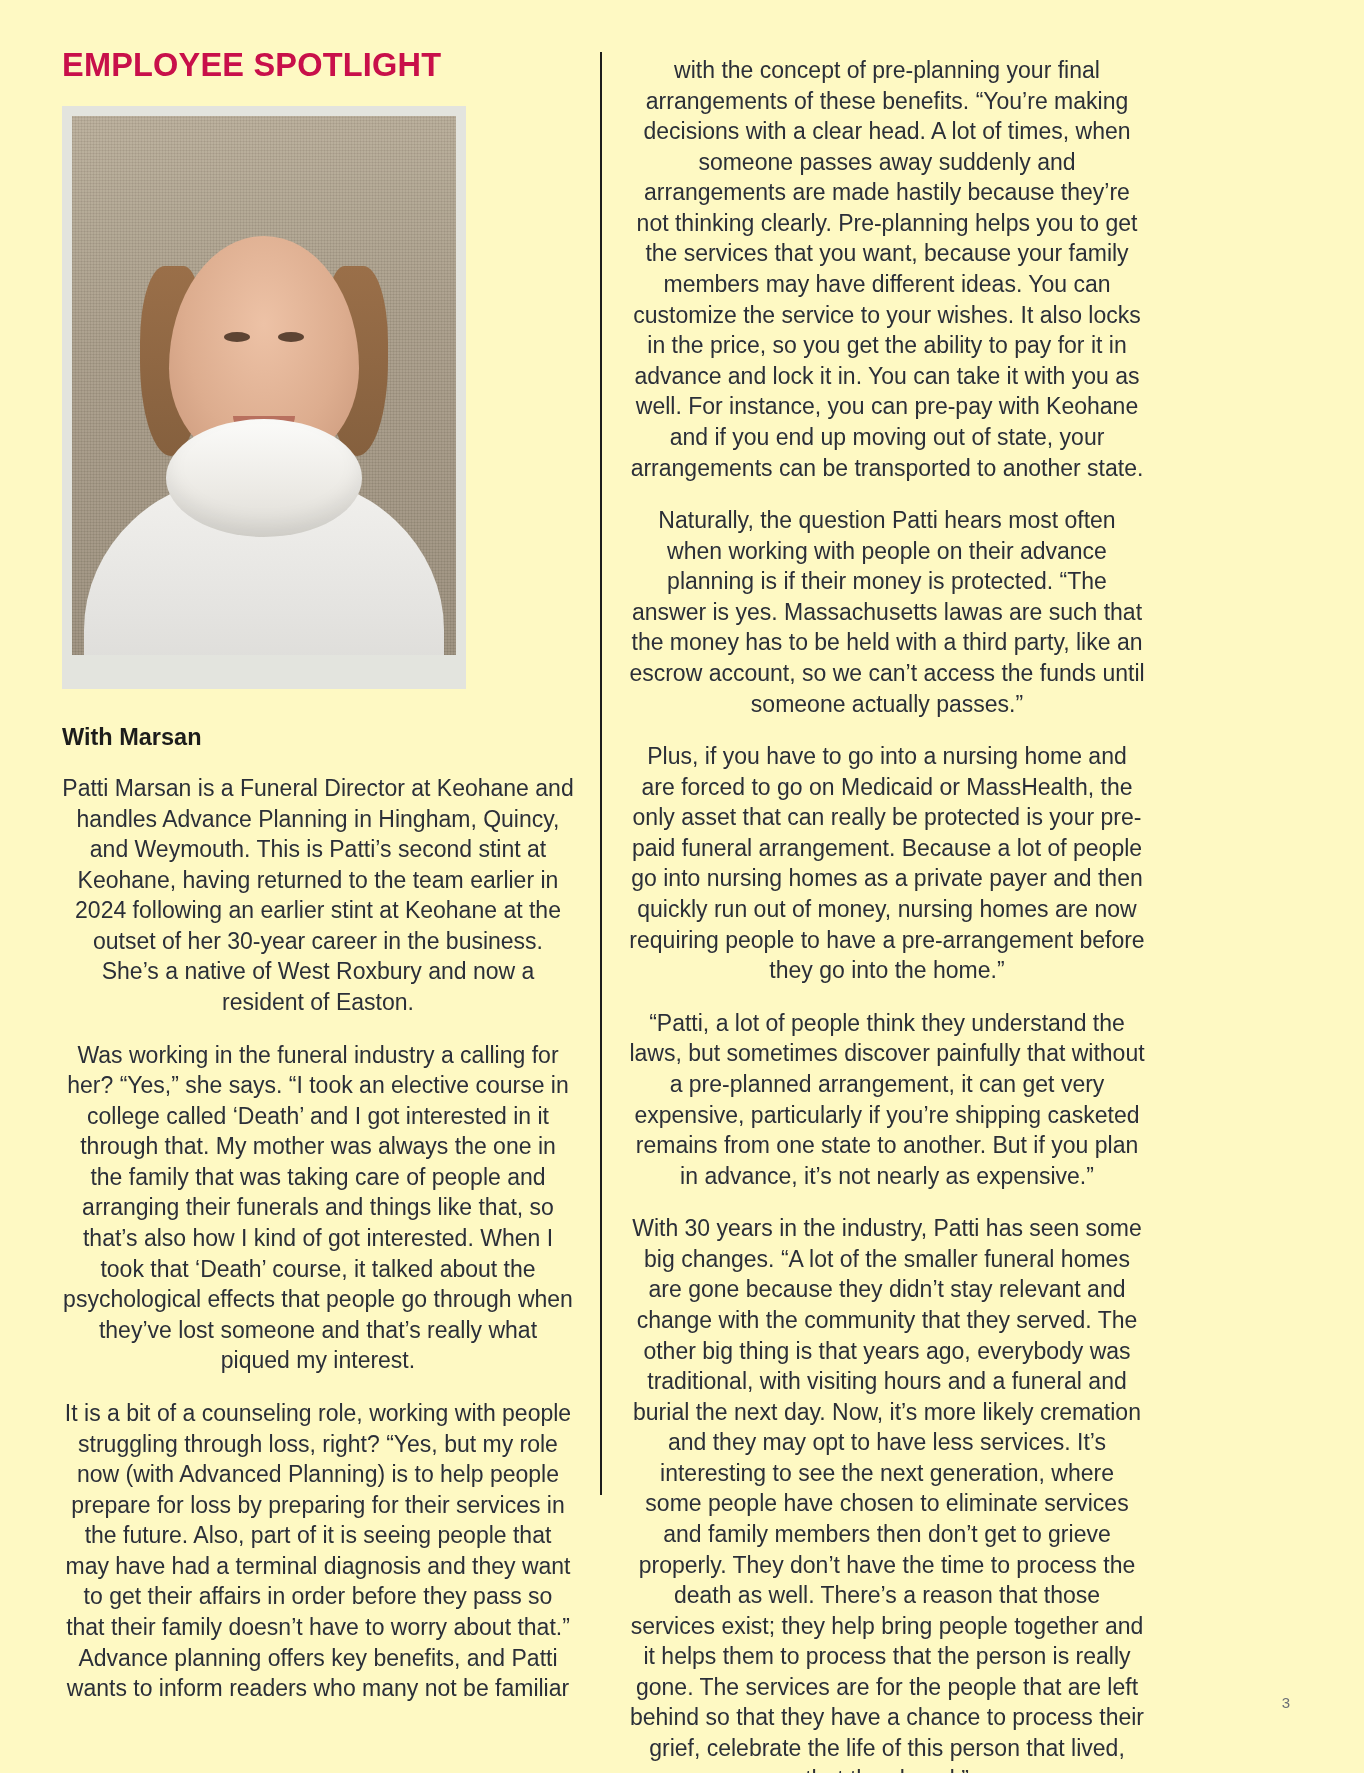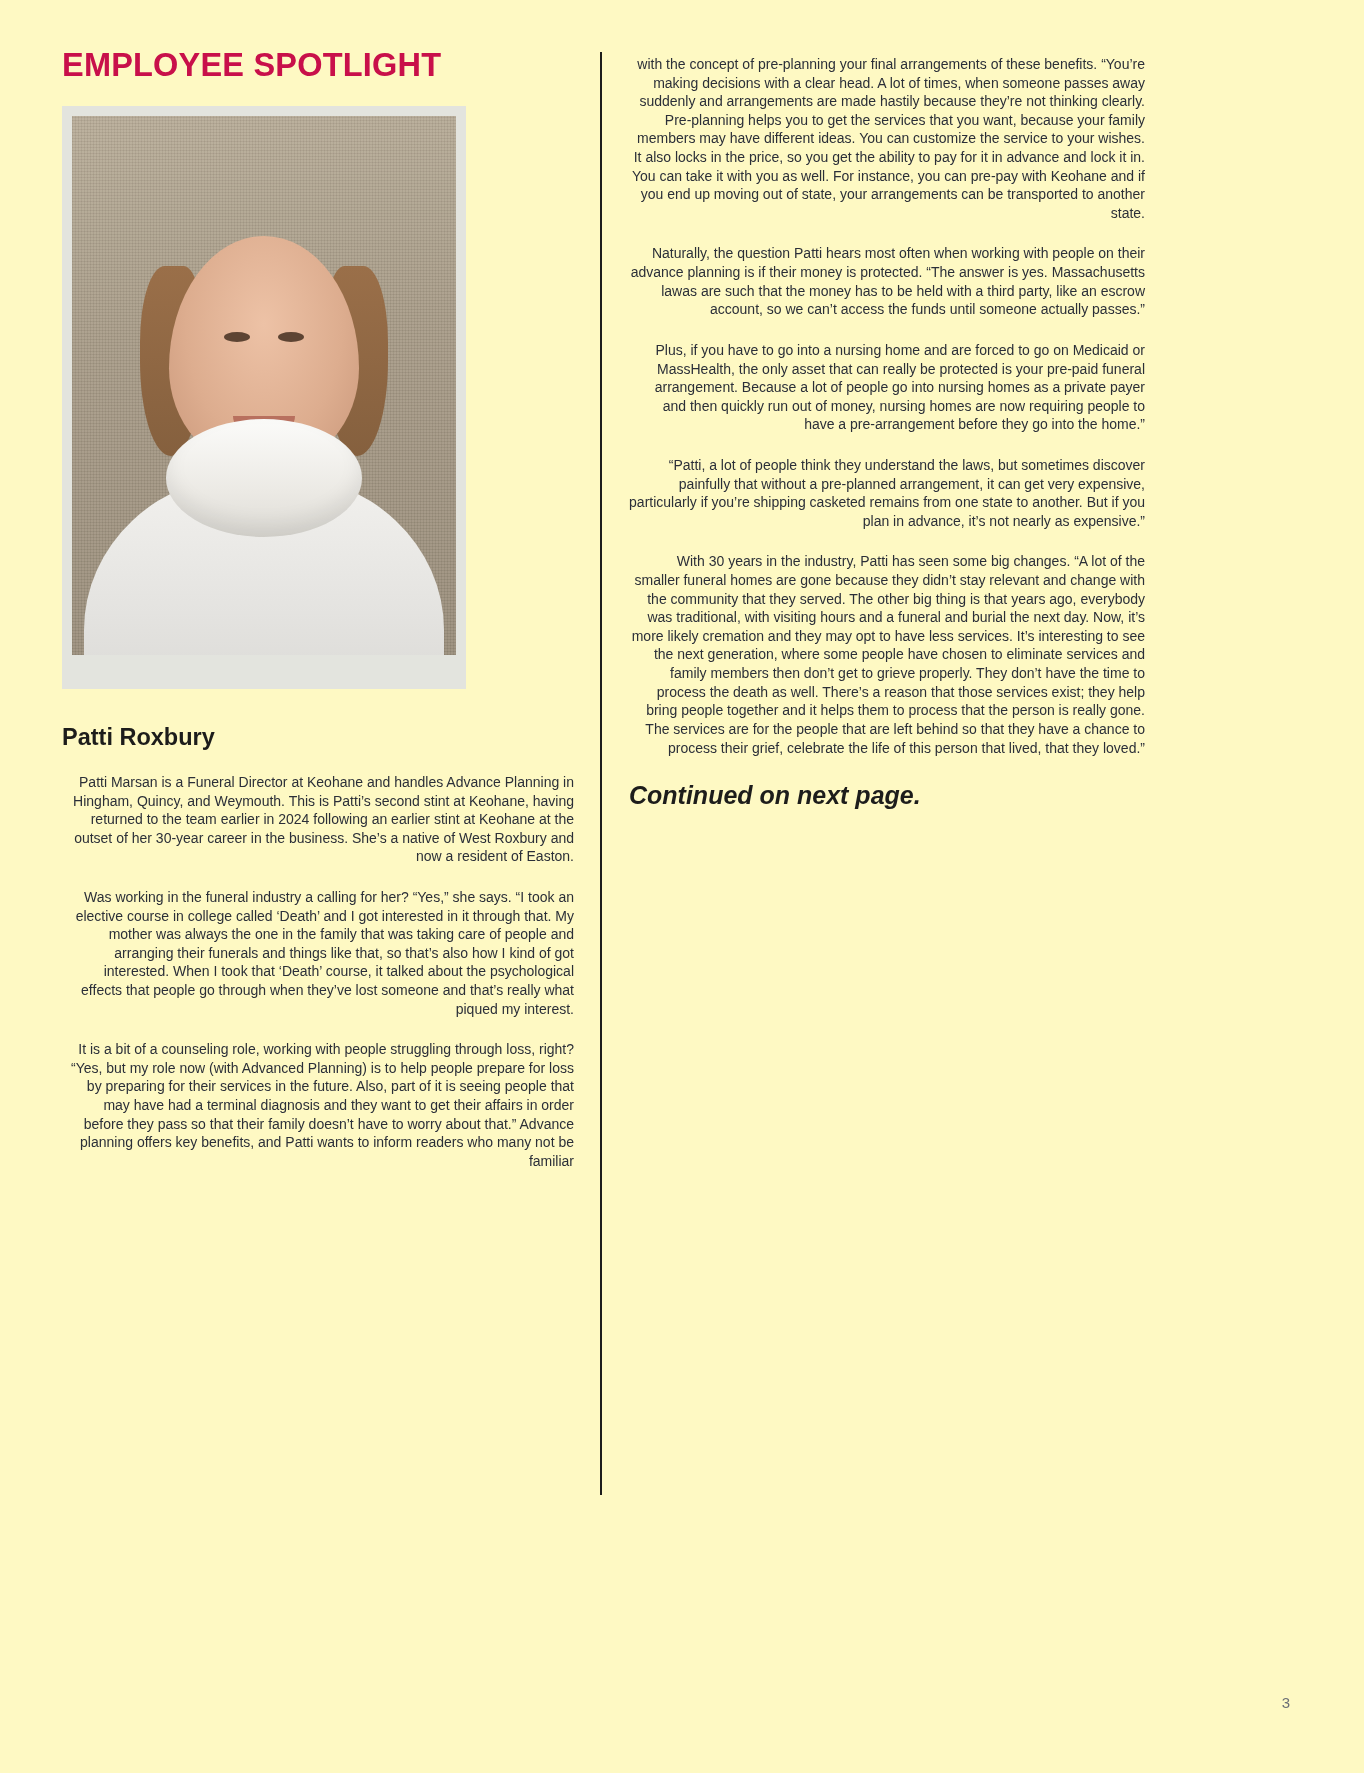--- a/index.html
+++ b/index.html
@@ -149,25 +149,25 @@
   }
   .person-role {
     font-size: 21.5px;
     line-height: 1.28;
     color: #2b2f38;
     margin: 0;
   }
 
   
   .body-p {
-    font-size: 14px;
+    font-size: 23px;
     line-height: 1.33;
     color: #2b2f38;
     margin: 22px 0 0 0;
-    text-align: right;
+    text-align: center;
   }
   .col-right .body-p:first-child { margin-top: 0; }
   .continued {
     font-size: 25px;
     font-weight: bold;
     font-style: italic;
     color: #1d1d1b;
     margin: 24px 0 0 0;
   }
 
@@ -199,21 +199,21 @@
         <div class="shoulder"></div>
         <div class="neck"></div>
         <div class="head"></div>
         <div class="eye-l"></div>
         <div class="eye-r"></div>
         <div class="mouth"></div>
         <div class="collar"></div>
       </div>
     </div>
 
-    <p class="person-name">Patti Roxbury</p>
+    <p class="person-name">With Marsan</p>
 
     <p class="body-p">Patti Marsan is a Funeral Director at Keohane and handles Advance Planning in Hingham, Quincy, and Weymouth. This is Patti’s second stint at Keohane, having returned to the team earlier in 2024 following an earlier stint at Keohane at the outset of her 30-year career in the business. She’s a native of West Roxbury and now a resident of Easton.</p>
     <p class="body-p">Was working in the funeral industry a calling for her? “Yes,” she says. “I took an elective course in college called ‘Death’ and I got interested in it through that. My mother was always the one in the family that was taking care of people and arranging their funerals and things like that, so that’s also how I kind of got interested. When I took that ‘Death’ course, it talked about the psychological effects that people go through when they’ve lost someone and that’s really what piqued my interest.</p>
     <p class="body-p">It is a bit of a counseling role, working with people struggling through loss, right? “Yes, but my role now (with Advanced Planning) is to help people prepare for loss by preparing for their services in the future. Also, part of it is seeing people that may have had a terminal diagnosis and they want to get their affairs in order before they pass so that their family doesn’t have to worry about that.” Advance planning offers key benefits, and Patti wants to inform readers who many not be familiar</p>
   </div>
 
   <div class="col-right">
     <p class="body-p">with the concept of pre-planning your final arrangements of these benefits. “You’re making decisions with a clear head. A lot of times, when someone passes away suddenly and arrangements are made hastily because they’re not thinking clearly. Pre-planning helps you to get the services that you want, because your family members may have different ideas. You can customize the service to your wishes. It also locks in the price, so you get the ability to pay for it in advance and lock it in. You can take it with you as well. For instance, you can pre-pay with Keohane and if you end up moving out of state, your arrangements can be transported to another state.</p>
     <p class="body-p">Naturally, the question Patti hears most often when working with people on their advance planning is if their money is protected. “The answer is yes. Massachusetts lawas are such that the money has to be held with a third party, like an escrow account, so we can’t access the funds until someone actually passes.”</p>
     <p class="body-p">Plus, if you have to go into a nursing home and are forced to go on Medicaid or MassHealth, the only asset that can really be protected is your pre-paid funeral arrangement. Because a lot of people go into nursing homes as a private payer and then quickly run out of money, nursing homes are now requiring people to have a pre-arrangement before they go into the home.”</p>

